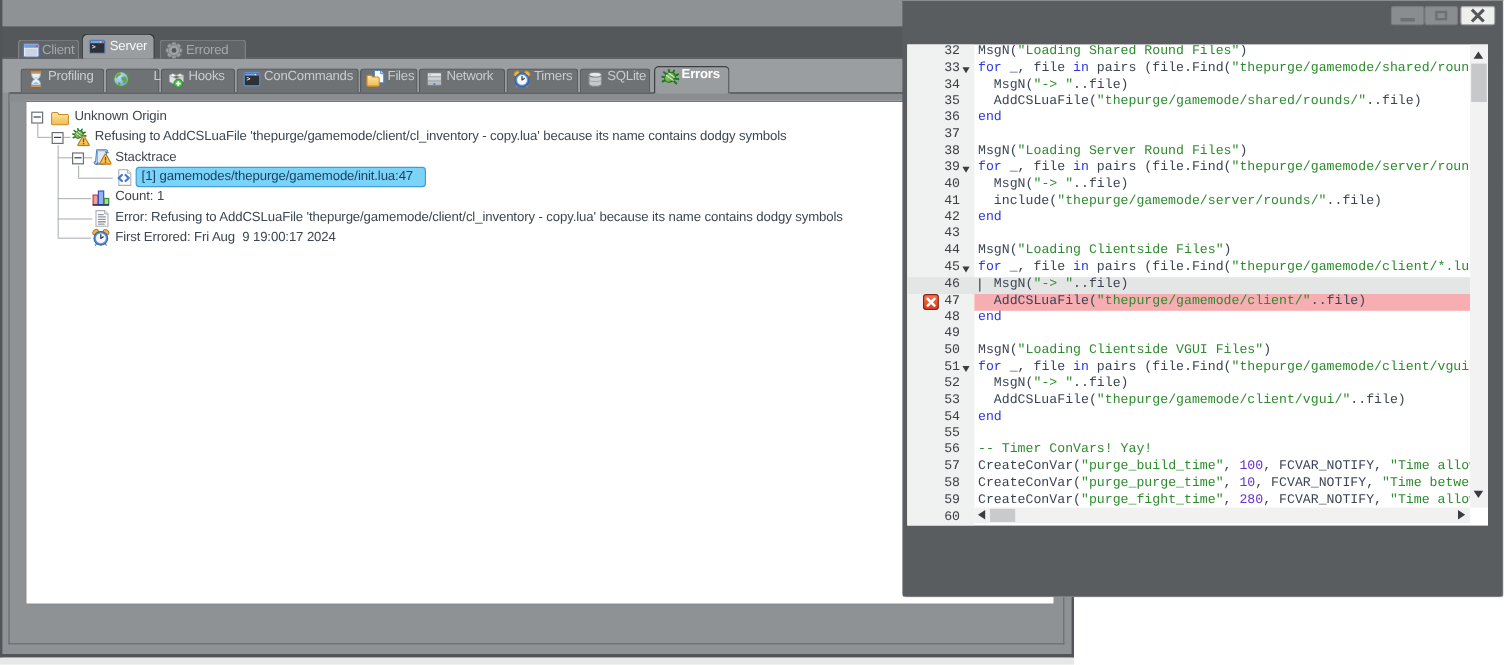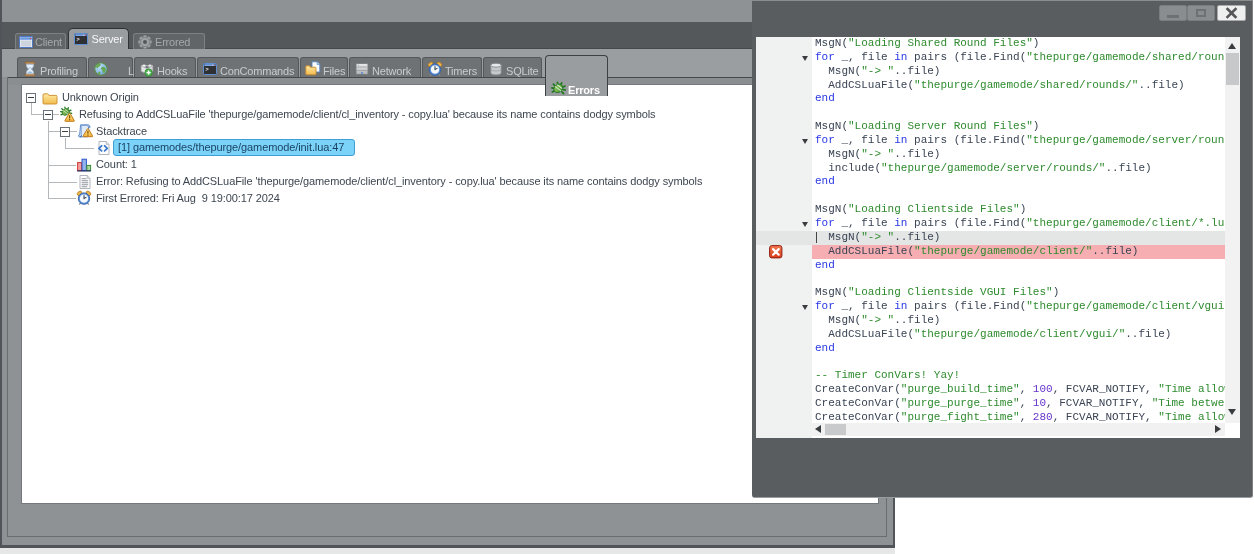--- a/index.html
+++ b/index.html
@@ -14,22 +14,22 @@
 #mw-edgeB{left:0;top:545px;width:895px;height:3px;background:#515459}
 .innerline{background:#6A6D70}
 
 .t1{position:absolute;top:33px;height:16px;background:#626568;border:1px solid #7E8184;border-bottom:none;border-radius:3px 3px 0 0;display:flex;align-items:center;color:#A5A8AB;font-size:11px;letter-spacing:-0.2px;z-index:2}
 .t1.act{top:28px;height:21px;background:#9A9DA0;border:1.5px solid #303336;border-bottom:none;border-radius:5px 5px 0 0;color:#F6F7F8}
 .t1 svg,.t2 svg{flex:0 0 auto}
 
 #band{left:2px;top:49px;width:891px;height:28px;background:#9B9EA1}
 #band2{left:8px;top:78px;width:879px;height:7px;background:#8B8E91}
 .dline{background:#45484B}
-.t2{position:absolute;top:57px;height:20px;background:#6F7275;border:1px solid #55585B;border-bottom:none;border-radius:3px 3px 0 0;display:flex;align-items:flex-end;color:#C9CCCF;font-size:11px;letter-spacing:-0.2px}
-.t2.act{top:55px;height:41px;background:#9A9DA0;border:1px solid #3E4144;border-bottom:none;border-radius:4px 4px 0 0;color:#FFF;font-weight:bold;z-index:3}
+.t2{position:absolute;top:57px;height:20px;background:#6F7275;border:1px solid #55585B;border-bottom:none;border-radius:3px 3px 0 0;display:flex;align-items:flex-start;color:#C9CCCF;font-size:11px;letter-spacing:-0.2px}
+.t2.act{top:55px;height:23px;background:#9A9DA0;border:1px solid #3E4144;border-bottom:none;border-radius:4px 4px 0 0;color:#FFF;font-weight:bold;z-index:3}
 
 #panel{left:21px;top:84px;width:858px;height:420px;background:#FFF;border:1px solid #74777B}
 .trow{position:absolute;height:17px;font-size:11px;color:#3D4650;white-space:pre;letter-spacing:-0.1px}
 .conn{position:absolute;background:#B4B8BB}
 .exp{position:absolute;width:10px;height:10px;border:1px solid #697077;background:#FFF}
 .exp:before{content:"";position:absolute;left:1px;top:3px;width:6px;height:1px;background:#3A3E42}
 #sel{left:113px;top:140px;width:242px;height:17px;background:#7CD3FA;border:1px solid #3E9FD4;border-radius:3px}
 
 #reload{left:22px;top:507px;width:856px;height:22px;background:linear-gradient(#FAFAFA,#EFEFEF 45%,#E3E3E3);border:1px solid #8A8D90;border-radius:2px;text-align:center;font-size:11px;color:#3A3E44;line-height:20px}
 #strip-bottom{left:0;top:548px;width:895px;height:6px;background:#E6E7E7}
@@ -395,20 +395,50 @@
       </div>
     <div class="wbtn" style="left:464.5px;width:29px;height:16px;background:#EEEFEF;border:1px solid #A8AAAC">
         <svg width="27" height="14" viewBox="0 0 27 14" style="display:block">
           <path d="M9.5 3 L17.5 11 M17.5 3 L9.5 11" stroke="#55585B" stroke-width="2.6" stroke-linecap="square"></path>
         </svg>
       </div>
     <div id="code-hole">
       <div id="gutter"></div>
       <div id="hl46"></div>
       <div id="hl47"></div>
+      <div id="gutnum" class="mono">32
+33
+34
+35
+36
+37
+38
+39
+40
+41
+42
+43
+44
+45
+46
+47
+48
+49
+50
+51
+52
+53
+54
+55
+56
+57
+58
+59
+60
+</div>
       <div id="codeclip">
           <div id="codetext" class="mono">MsgN(<span class="s">"Loading Shared Round Files"</span>)
 <span class="k">for</span> _, file <span class="k">in</span> pairs (file.Find(<span class="s">"thepurge/gamemode/shared/rounds/*.lua"</span>, )) 
   MsgN(<span class="s">"-&gt; "</span>..file)
   AddCSLuaFile(<span class="s">"thepurge/gamemode/shared/rounds/"</span>..file)
 <span class="k">end</span>
 
 MsgN(<span class="s">"Loading Server Round Files"</span>)
 <span class="k">for</span> _, file <span class="k">in</span> pairs (file.Find(<span class="s">"thepurge/gamemode/server/rounds/*.lua"</span>, )) 
   MsgN(<span class="s">"-&gt; "</span>..file)

